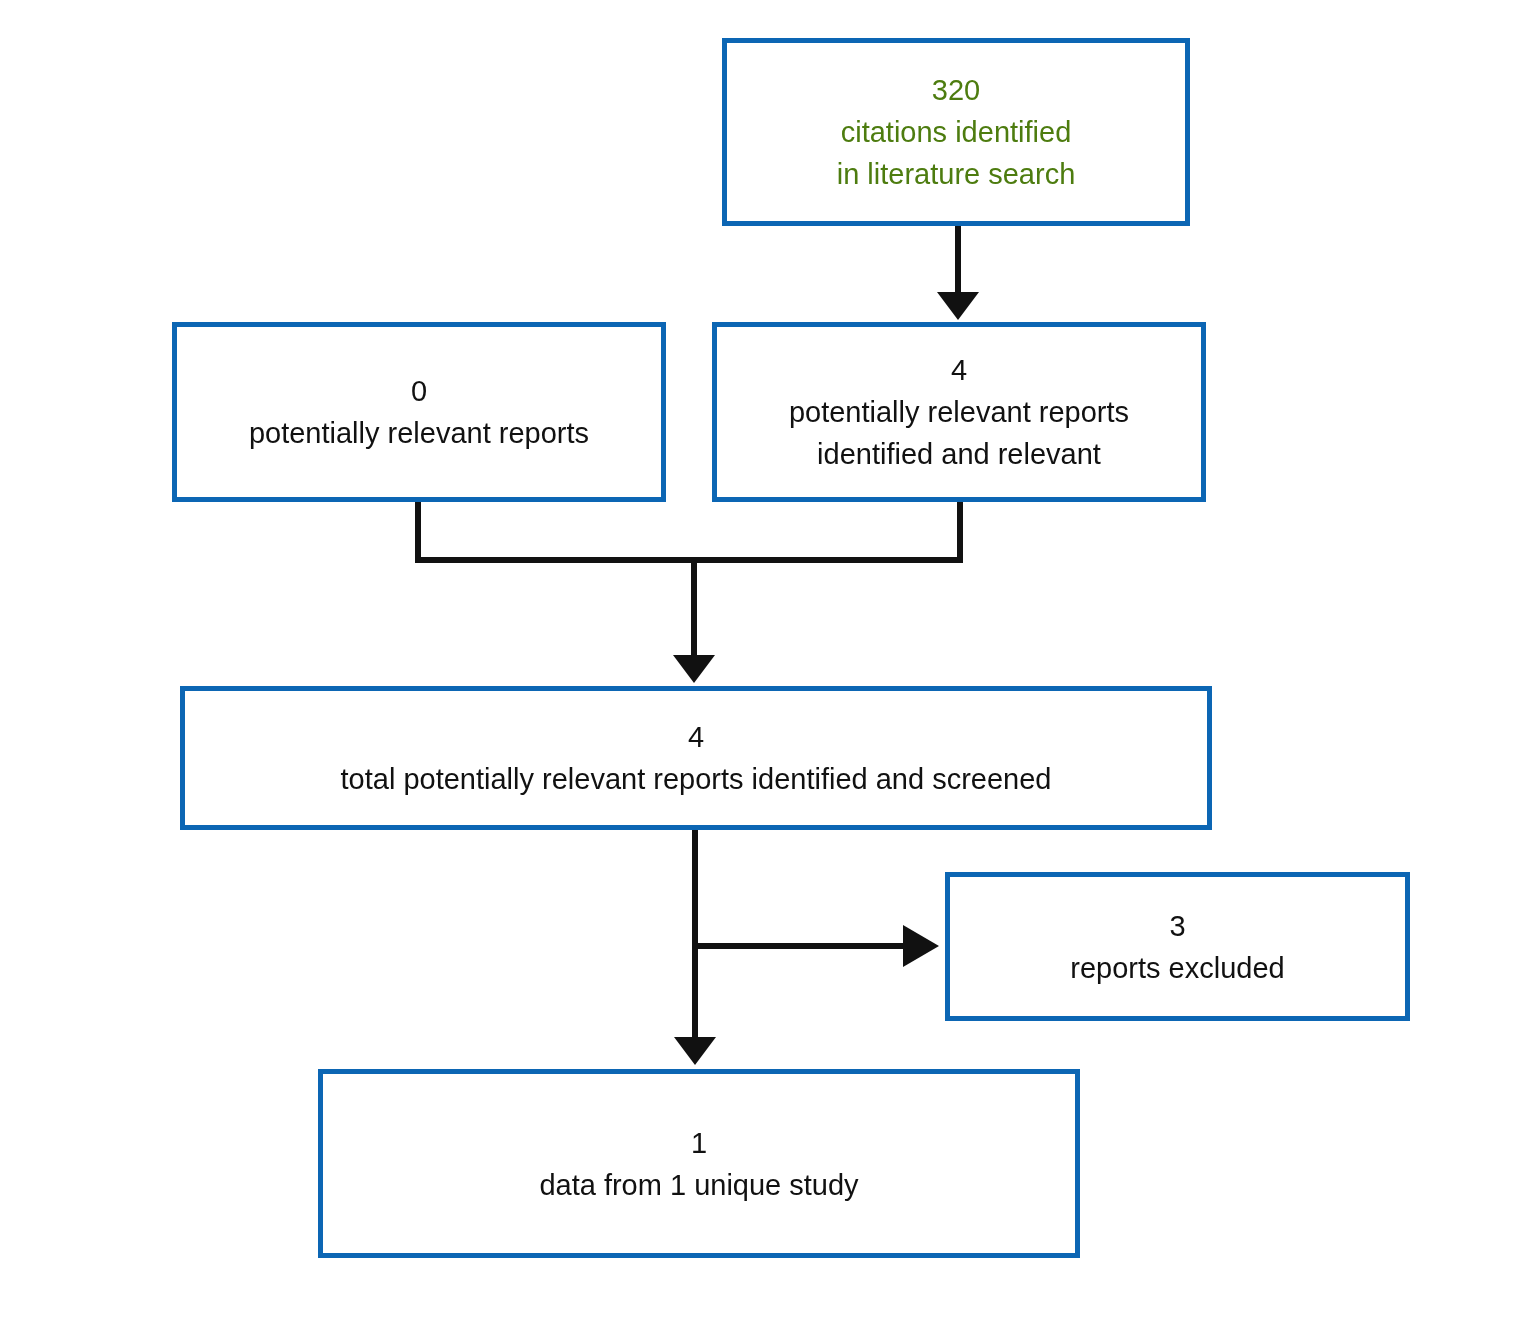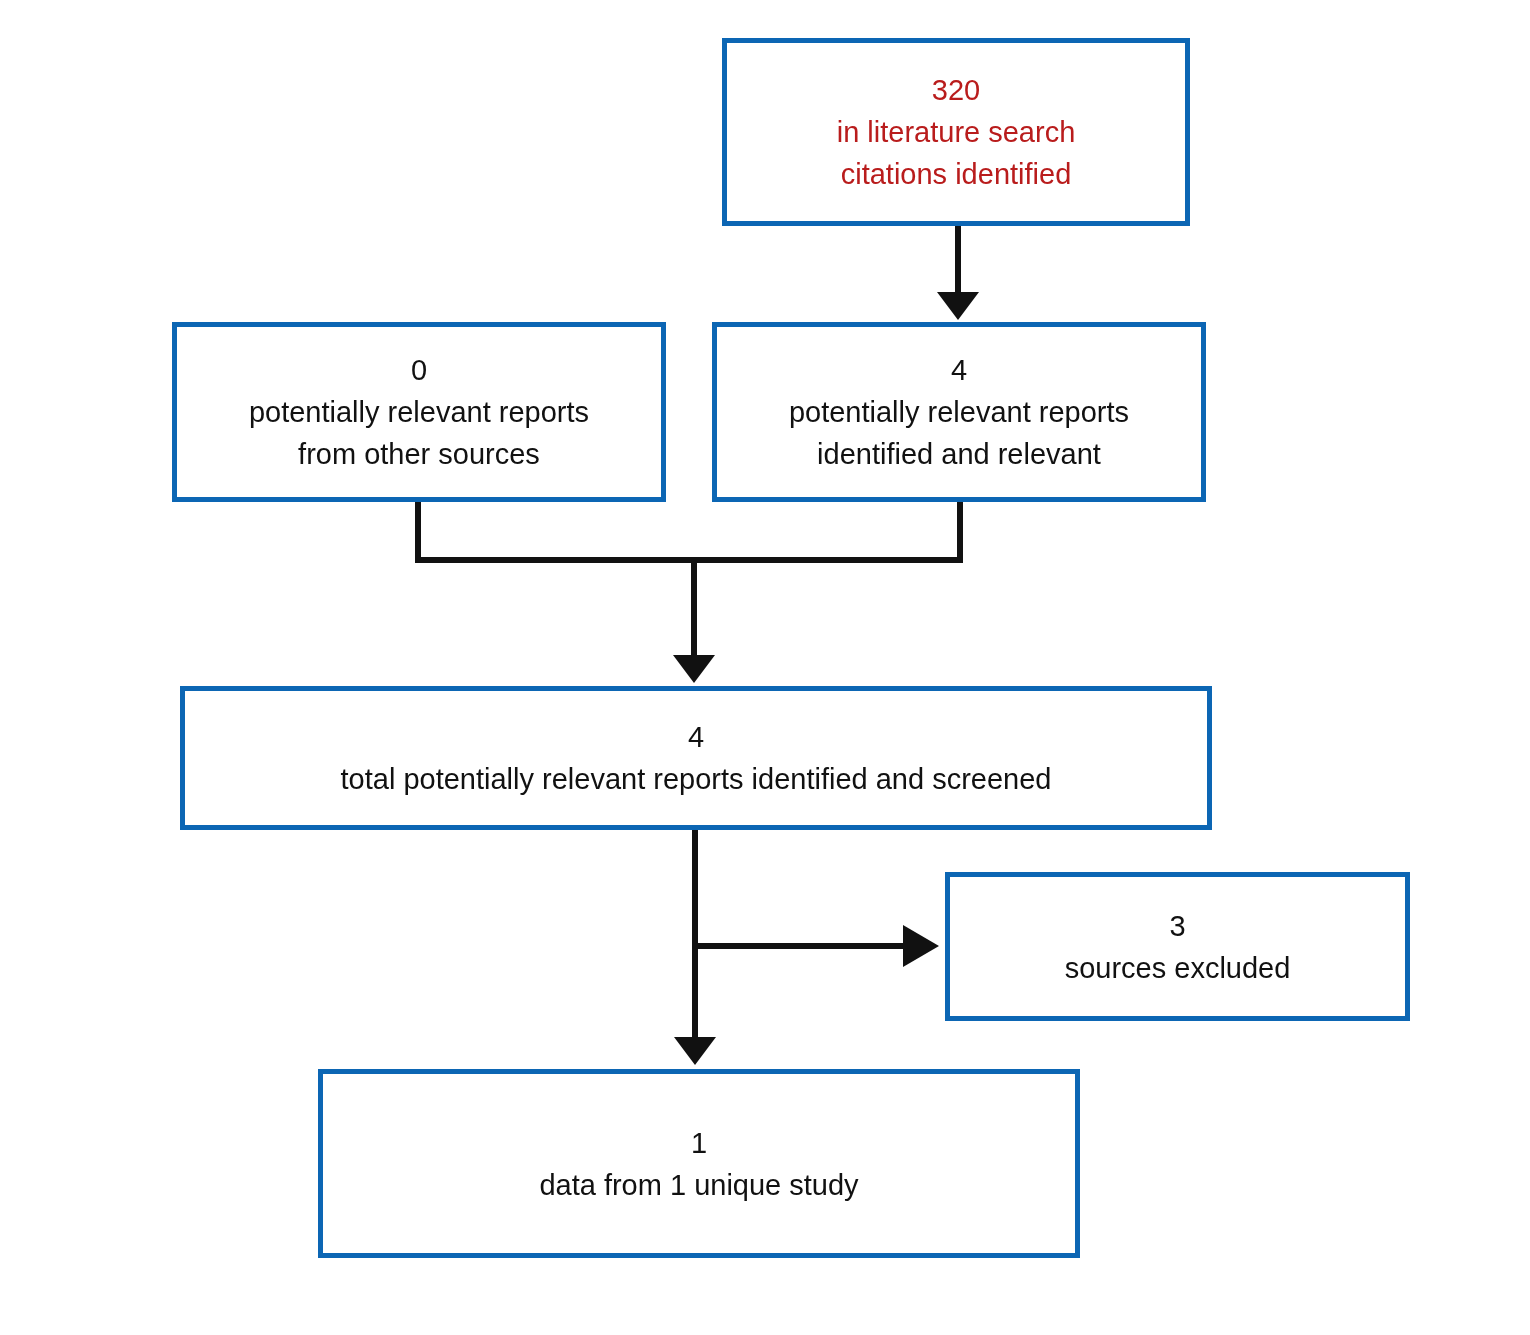--- a/index.html
+++ b/index.html
@@ -74,46 +74,45 @@
       <line class="arrow-stroke" x1="695" y1="828" x2="695" y2="1040" stroke="#111111"></line>
       <polygon class="arrow-head" points="674,1037 716,1037 695,1065" fill="#111111"></polygon>
     </g>
 
     <g>
       <line class="arrow-stroke" x1="695" y1="946" x2="906" y2="946" stroke="#111111"></line>
       <polygon class="arrow-head" points="903,925 903,967 939,946" fill="#111111"></polygon>
     </g>
   </svg>
 
-  <div class="box" id="box-citations" style="border-color: rgb(12, 102, 180); background: rgb(255, 255, 255); color: #b91c1c;">
+  <div class="box" id="box-citations" style="border-color: rgb(12, 102, 180); background: rgb(255, 255, 255); color: #4d7c0f;">
     <div class="count">320</div>
+    <div class="line">citations identified</div>
     <div class="line">in literature search</div>
-    <div class="line">citations identified</div>
   </div>
 
   <div class="box" id="box-other" style="border-color: rgb(12, 102, 180); background: rgb(255, 255, 255); color: rgb(17, 17, 17);">
     <div class="count">0</div>
     <div class="line">potentially relevant reports</div>
-    <div class="line">from other sources</div>
   </div>
 
   <div class="box" id="box-screened" style="border-color: rgb(12, 102, 180); background: rgb(255, 255, 255); color: rgb(17, 17, 17);">
     <div class="count">4</div>
     <div class="line">potentially relevant reports</div>
     <div class="line">identified and relevant</div>
   </div>
 
   <div class="box" id="box-total" style="border-color: rgb(12, 102, 180); background: rgb(255, 255, 255); color: rgb(17, 17, 17);">
     <div class="count">4</div>
     <div class="line">total potentially relevant reports identified and screened</div>
   </div>
 
   <div class="box" id="box-excluded" style="border-color: rgb(12, 102, 180); background: rgb(255, 255, 255); color: rgb(17, 17, 17);">
     <div class="count">3</div>
-    <div class="line">sources excluded</div>
+    <div class="line">reports excluded</div>
   </div>
 
   <div class="box" id="box-included" style="border-color: rgb(12, 102, 180); background: rgb(255, 255, 255); color: rgb(17, 17, 17);">
     <div class="count">1</div>
     <div class="line">data from 1 unique study</div>
   </div>
 
 </div>
 
 </body></html>

